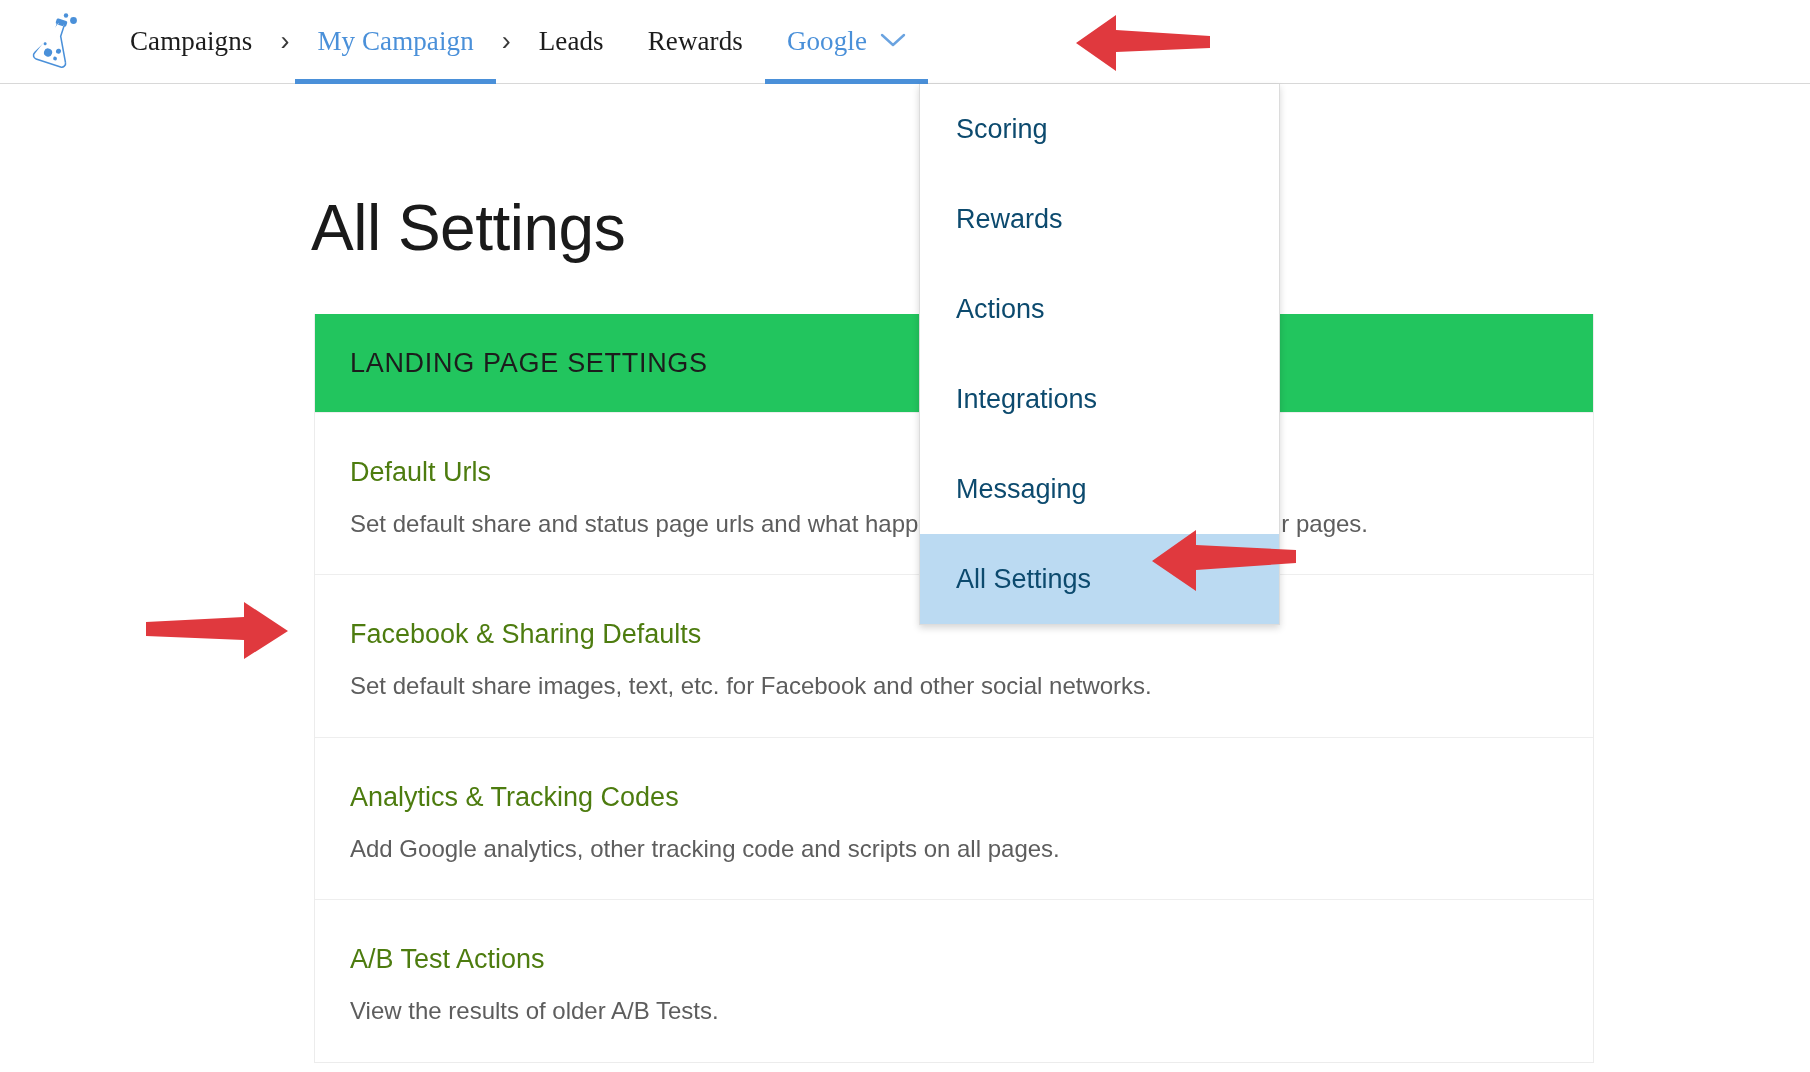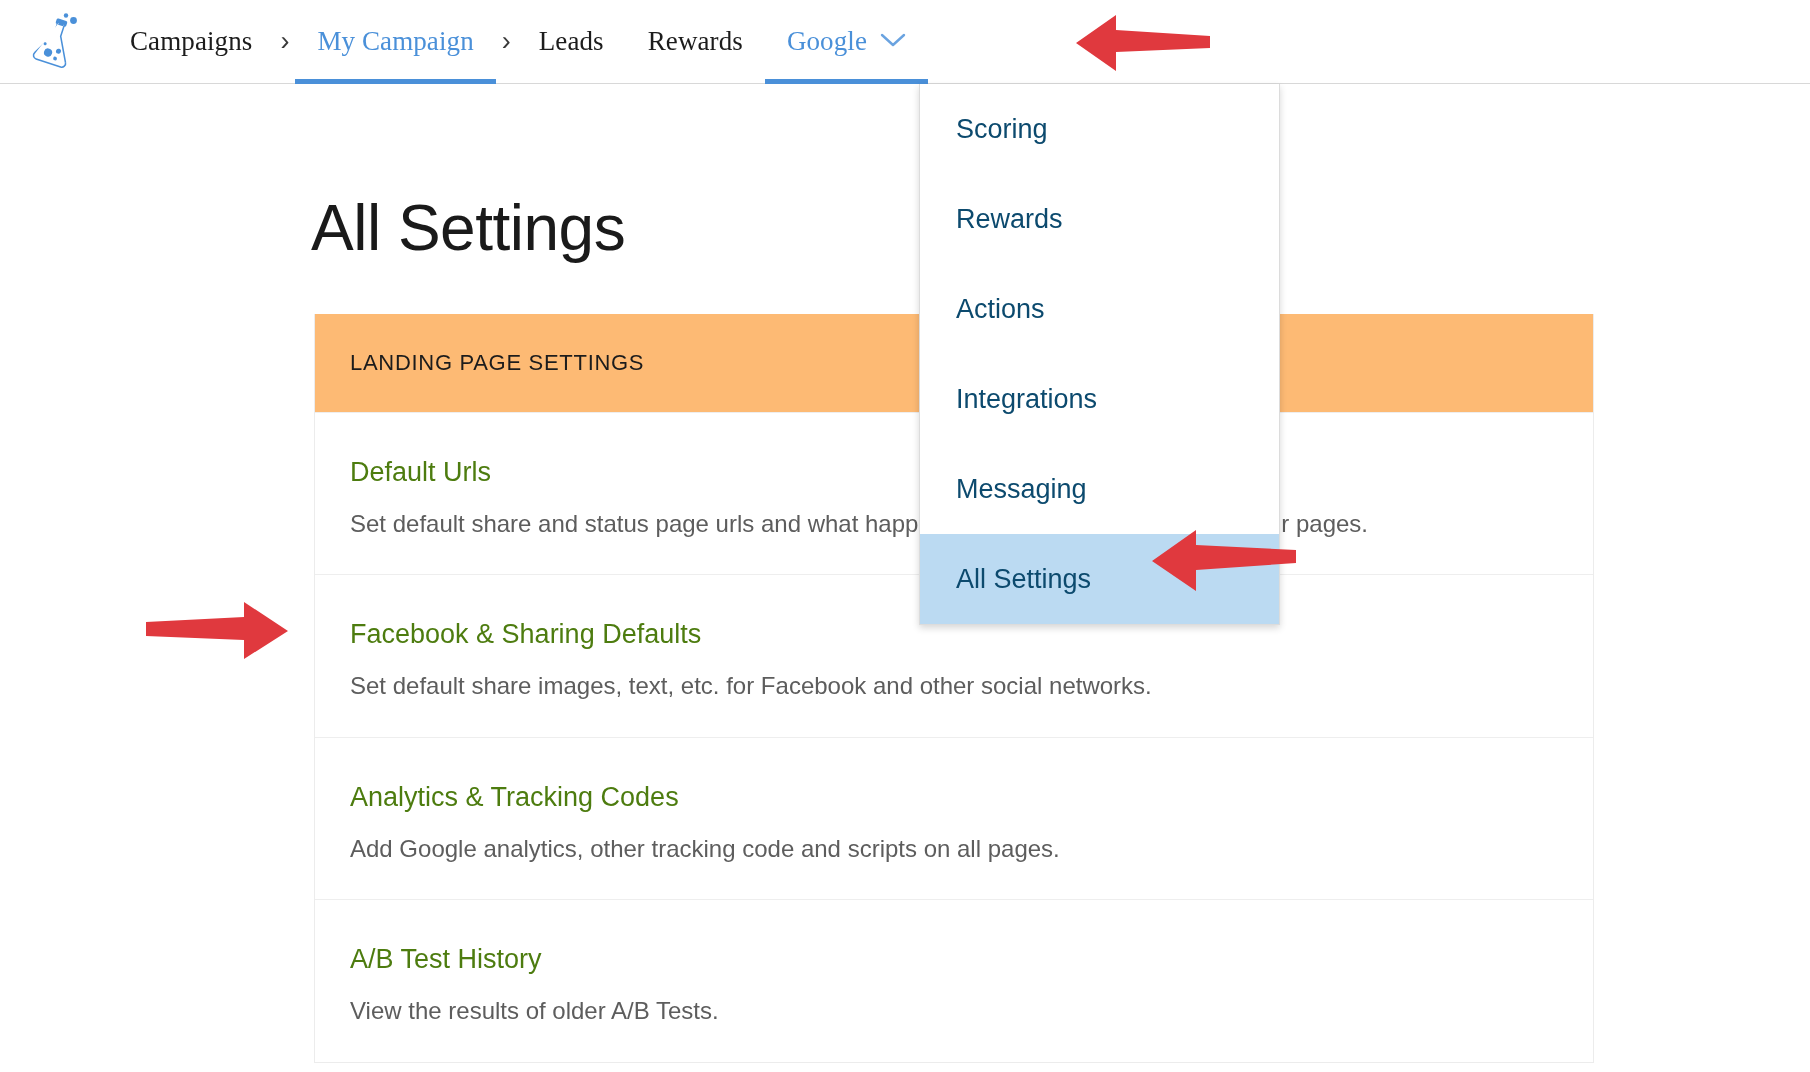--- a/index.html
+++ b/index.html
@@ -121,25 +121,25 @@
     position: absolute;
     left: 314px;
     top: 314px;
     width: 1280px;
     background: #ffffff;
     border: 1px solid #ececec;
     border-top: none;
   }
   .card-header {
     height: 98px;
-    background: #fdba74;
+    background: #22c55e;
     display: flex;
     align-items: center;
     padding-left: 35px;
-    font-size: 22px;
+    font-size: 27px;
     letter-spacing: .7px;
     color: #1c1c1c;
   }
   .setting-row {
     padding: 36px 35px 34px 35px;
     border-top: 1px solid #eeeeee;
   }
   .setting-row:first-of-type { border-top: none; }
   .setting-title {
     font-size: 27px;
@@ -257,21 +257,21 @@
     <a class="setting-title">Facebook &amp; Sharing Defaults</a>
     <p class="setting-desc">Set default share images, text, etc. for Facebook and other social networks.</p>
   </div>
 
   <div class="setting-row">
     <a class="setting-title">Analytics &amp; Tracking Codes</a>
     <p class="setting-desc">Add Google analytics, other tracking code and scripts on all pages.</p>
   </div>
 
   <div class="setting-row">
-    <a class="setting-title">A/B Test History</a>
+    <a class="setting-title">A/B Test Actions</a>
     <p class="setting-desc">View the results of older A/B Tests.</p>
   </div>
 
 </div>
 
 <div class="arrow" id="arrow-setup">
   <svg width="140" height="62" viewBox="0 0 140 62">
     <path d="M138 24 L44 18 L44 3 L4 31 L44 59 L44 40 L138 36 Z" fill="#e0393e"></path>
   </svg>
 </div>

